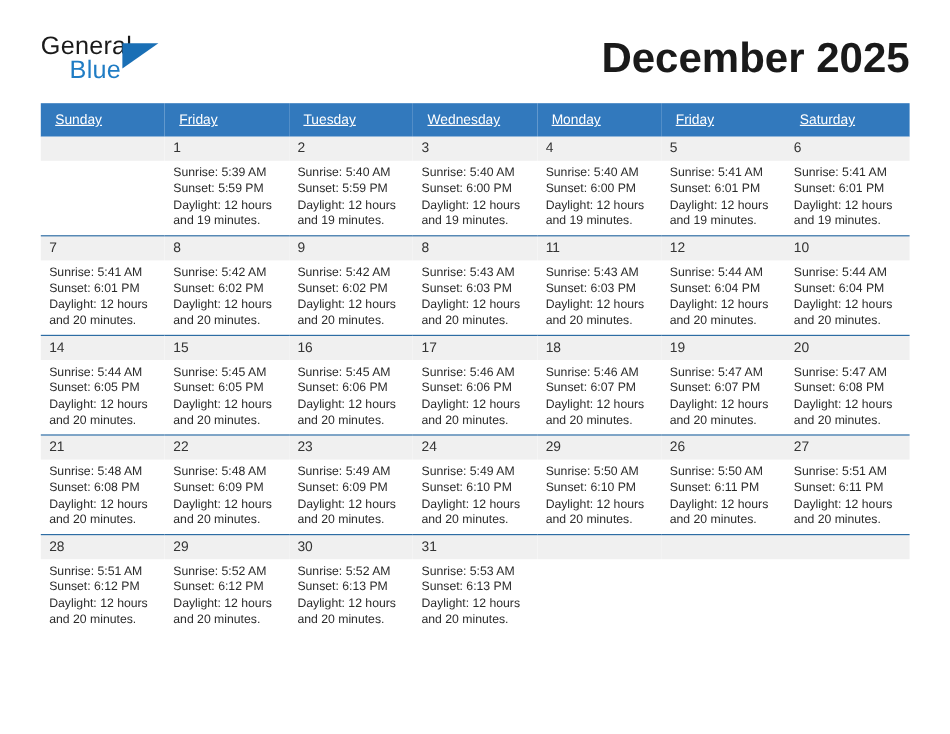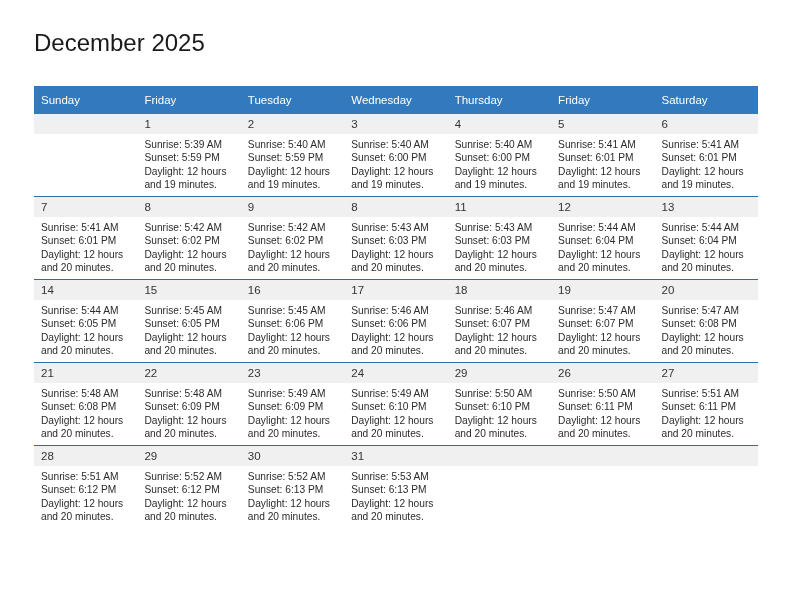--- a/index.html
+++ b/index.html
@@ -62,23 +62,23 @@
     width: 0;
     height: 0;
     border-left: 30px solid #1a6fb5;
     border-bottom: 21px solid transparent;
   }
   .title-block {
     text-align: right;
     padding-top: 2px;
   }
   .title {
-    font-size: 24px;
+    font-size: 35px;
     color: #1a1a1a;
-    font-weight: normal;
+    font-weight: bold;
     line-height: 1.1;
     margin: 0;
   }
   .subtitle {
     font-size: 14.5px;
     color: #1a1a1a;
     margin-top: 9px;
     line-height: 1.1;
   }
 
@@ -88,23 +88,24 @@
     width: 724px;
     border-collapse: collapse;
     table-layout: fixed;
   }
   .calendar th {
     background: #3279bd;
     color: #ffffff;
     font-size: 11.5px;
     font-weight: normal;
     text-align: left;
-    padding: 5px 0 5px 7px;
+    padding: 5px 0 5px 12px;
     height: 18px;
     border: none;
+    text-decoration: underline;
   }
   .calendar td {
     vertical-align: top;
     padding: 0;
     border: none;
     border-top: 1px solid #2e6da4;
     height: 82px;
     background: #ffffff;
   }
   .calendar tr.week-row td {
@@ -134,35 +135,40 @@
     white-space: nowrap;
   }
 </style>
 </head>
 <body>
 
 <div class="page">
 
   <div class="header">
 
+    <div class="logo">
+      <span class="logo-general">General</span>
+      <span class="logo-triangle"></span>
+      <span class="logo-blue">Blue</span>
+    </div>
 
     <div class="title-block">
       <div class="title">December 2025</div>
     </div>
 
   </div>
 
   <table class="calendar">
     <thead>
       <tr id="weekday-row">
           <th>Sunday</th>
           <th>Friday</th>
           <th>Tuesday</th>
           <th>Wednesday</th>
-          <th>Thursday</th>
+          <th>Monday</th>
           <th>Friday</th>
           <th>Saturday</th>
         </tr>
     </thead>
     <tbody id="calendar-body">
         <tr class="week-row">
           <td>
             <div class="daynum empty"></div>
           </td>
           <td>
@@ -269,21 +275,21 @@
           <td>
             <div class="daynum">12</div>
             <div class="info">
               <div>Sunrise: 5:44 AM</div>
               <div>Sunset: 6:04 PM</div>
               <div>Daylight: 12 hours</div>
               <div>and 20 minutes.</div>
             </div>
           </td>
           <td>
-            <div class="daynum">13</div>
+            <div class="daynum">10</div>
             <div class="info">
               <div>Sunrise: 5:44 AM</div>
               <div>Sunset: 6:04 PM</div>
               <div>Daylight: 12 hours</div>
               <div>and 20 minutes.</div>
             </div>
           </td>
         </tr>
         <tr class="week-row">
           <td>

